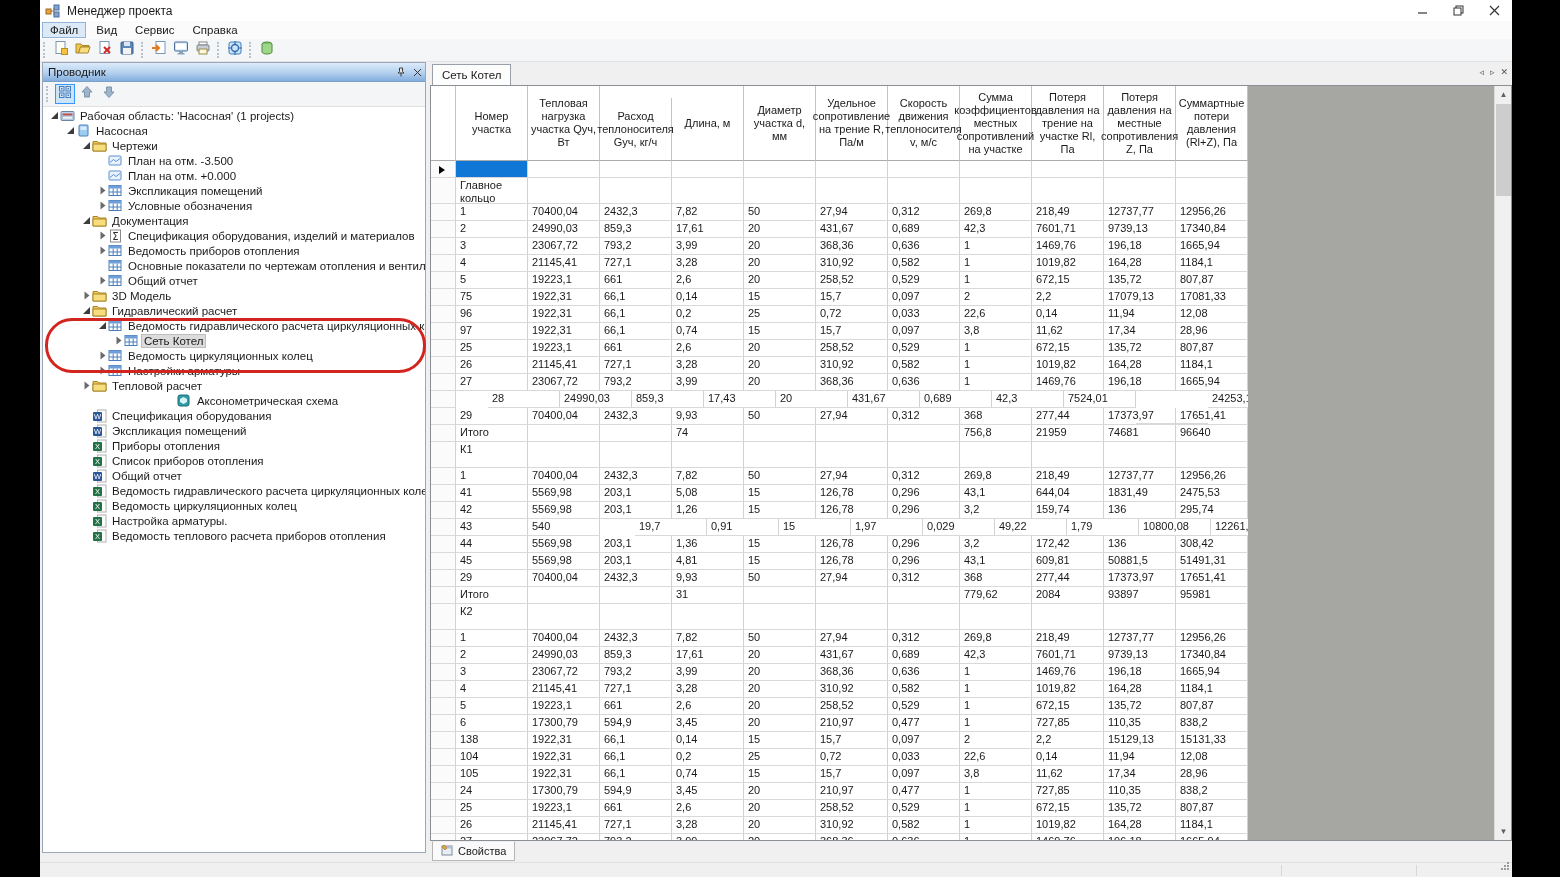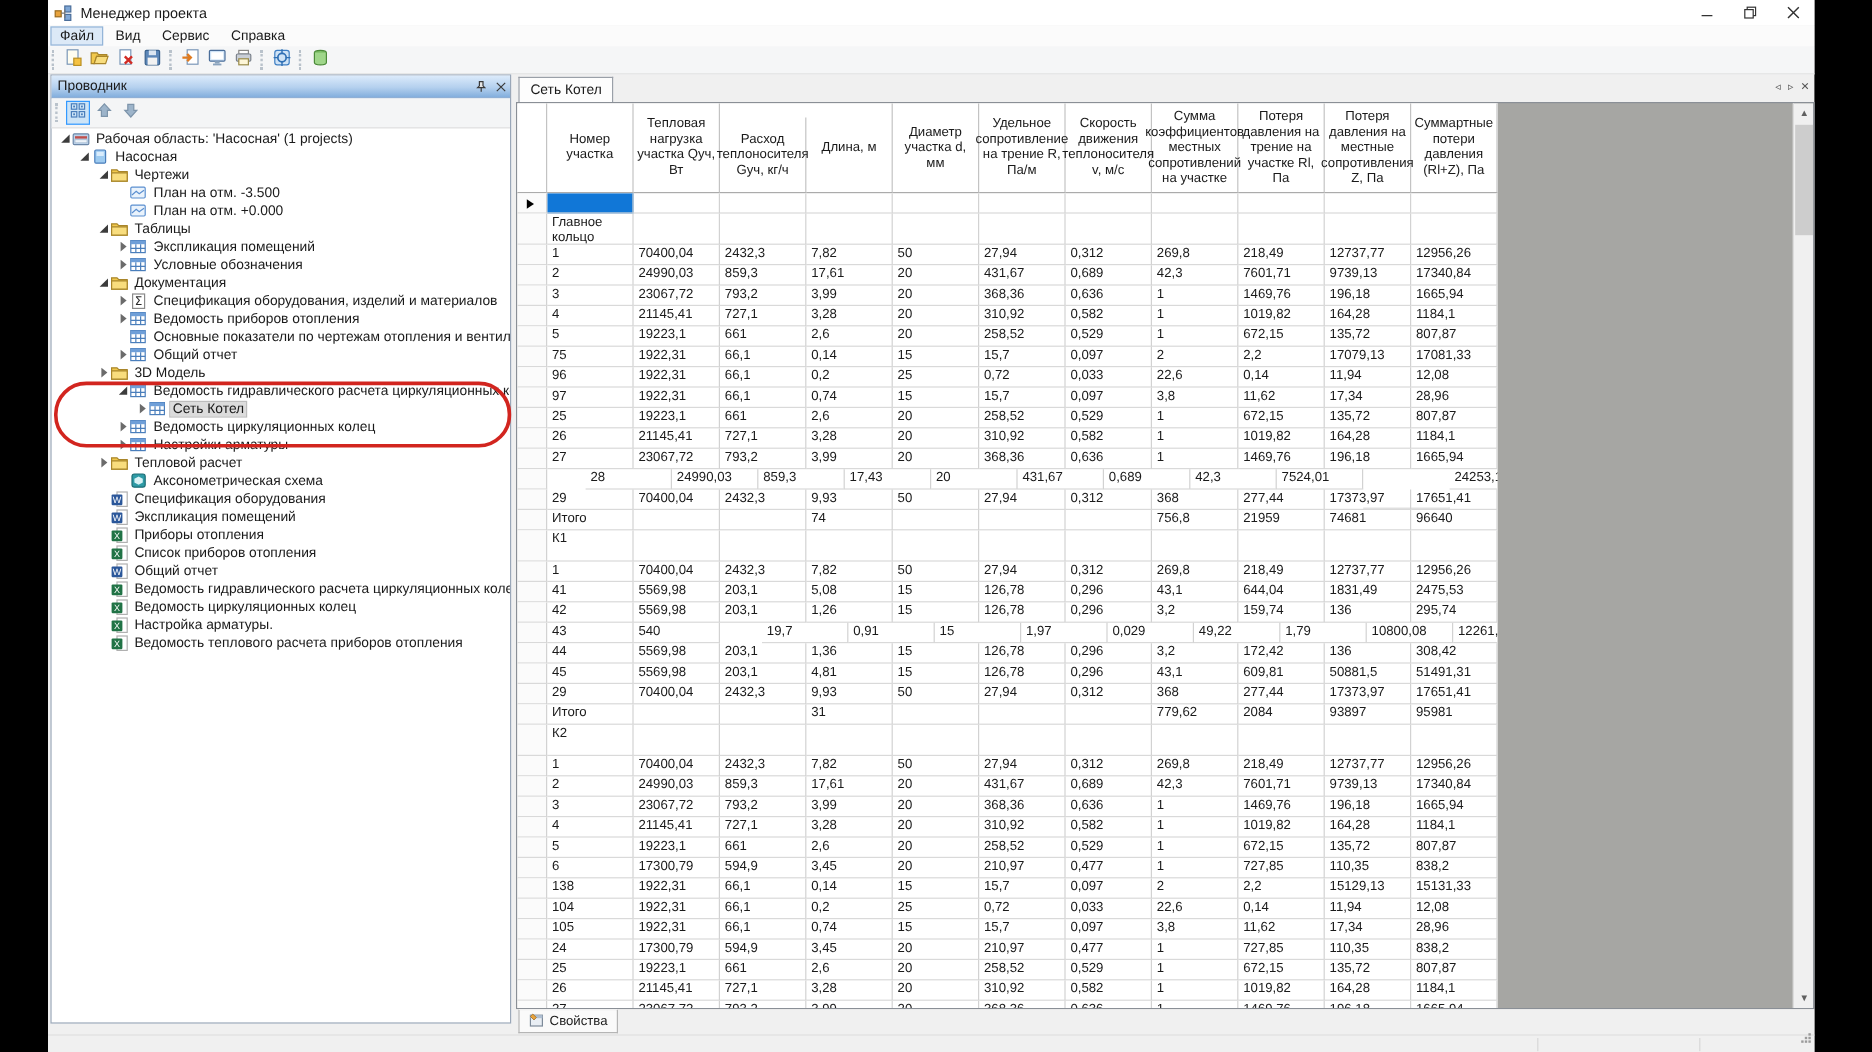--- a/index.html
+++ b/index.html
@@ -287,34 +287,20 @@
           <div class="tree-row" style="padding-left: 54px;">
             <span class="tw"></span>
             <span class="ti">
               <svg width="14" height="13" viewBox="0 0 14 13">
                 <rect x="1" y="2" width="12" height="9" rx="1" fill="#eaf3fc" stroke="#5b8fd0"></rect>
                 <path d="M2 8.5l3.5-3 2.5 2 4-3" fill="none" stroke="#5b8fd0"></path>
               </svg>
             </span>
             <span class="tl">План на отм. +0.000</span>
           </div>
-          <div class="tree-row" style="padding-left: 38px;">
-            <span class="tw">
-              <svg width="9" height="9" viewBox="0 0 9 9">
-                <polygon points="8,1 8,8 1,8" fill="#3c3c3c"></polygon>
-              </svg>
-            </span>
-            <span class="ti">
-              <svg width="15" height="13" viewBox="0 0 15 13">
-                <path d="M1 2.5h4.5L7 4h7v8H1z" fill="#f2c94c" stroke="#a8852a"></path>
-                <path d="M1 5h13v7H1z" fill="#f8dd7e" stroke="#a8852a"></path>
-              </svg>
-            </span>
-            <span class="tl">Таблицы</span>
-          </div>
           <div class="tree-row" style="padding-left: 54px;">
             <span class="tw">
               <svg width="9" height="9" viewBox="0 0 9 9">
                 <polygon points="2.5,0.5 7.5,4.5 2.5,8.5" fill="#6b6b6b"></polygon>
               </svg>
             </span>
             <span class="ti">
               <svg width="14" height="13" viewBox="0 0 14 13">
                 <rect x="1" y="1.5" width="12" height="10" fill="#fff" stroke="#4a7ebb"></rect>
                 <rect x="1" y="1.5" width="12" height="3" fill="#6f9fd8"></rect>
@@ -414,20 +400,34 @@
               </svg>
             </span>
             <span class="ti">
               <svg width="15" height="13" viewBox="0 0 15 13">
                 <path d="M1 2.5h4.5L7 4h7v8H1z" fill="#f2c94c" stroke="#a8852a"></path>
                 <path d="M1 5h13v7H1z" fill="#f8dd7e" stroke="#a8852a"></path>
               </svg>
             </span>
             <span class="tl">3D Модель</span>
           </div>
+          <div class="tree-row" style="padding-left: 38px;">
+            <span class="tw">
+              <svg width="9" height="9" viewBox="0 0 9 9">
+                <polygon points="8,1 8,8 1,8" fill="#3c3c3c"></polygon>
+              </svg>
+            </span>
+            <span class="ti">
+              <svg width="15" height="13" viewBox="0 0 15 13">
+                <path d="M1 2.5h4.5L7 4h7v8H1z" fill="#f2c94c" stroke="#a8852a"></path>
+                <path d="M1 5h13v7H1z" fill="#f8dd7e" stroke="#a8852a"></path>
+              </svg>
+            </span>
+            <span class="tl">Гидравлический расчет</span>
+          </div>
           <div class="tree-row" style="padding-left: 54px;">
             <span class="tw">
               <svg width="9" height="9" viewBox="0 0 9 9">
                 <polygon points="8,1 8,8 1,8" fill="#3c3c3c"></polygon>
               </svg>
             </span>
             <span class="ti">
               <svg width="14" height="13" viewBox="0 0 14 13">
                 <rect x="1" y="1.5" width="12" height="10" fill="#fff" stroke="#4a7ebb"></rect>
                 <rect x="1" y="1.5" width="12" height="3" fill="#6f9fd8"></rect>
@@ -488,21 +488,21 @@
               </svg>
             </span>
             <span class="ti">
               <svg width="15" height="13" viewBox="0 0 15 13">
                 <path d="M1 2.5h4.5L7 4h7v8H1z" fill="#f2c94c" stroke="#a8852a"></path>
                 <path d="M1 5h13v7H1z" fill="#f8dd7e" stroke="#a8852a"></path>
               </svg>
             </span>
             <span class="tl">Тепловой расчет</span>
           </div>
-          <div class="tree-row" style="padding-left: 54px;">
+          <div class="tree-row" style="padding-left: 38px; justify-content: center;">
             <span class="tw"></span>
             <span class="ti">
               <svg width="13" height="13" viewBox="0 0 13 13">
                 <rect x="1" y="1" width="11" height="11" rx="2" fill="#2e9ba6" stroke="#1d6d75"></rect>
                 <path d="M6.5 3L10 5v3L6.5 10 3 8V5z" fill="#d9f2f5"></path>
               </svg>
             </span>
             <span class="tl">Аксонометрическая схема</span>
           </div>
           <div class="tree-row" style="padding-left: 38px;">

